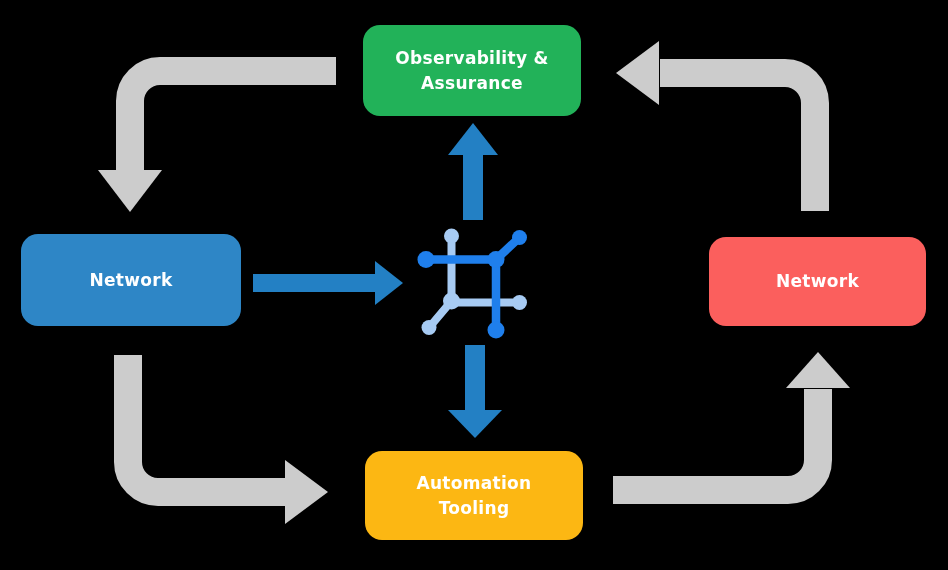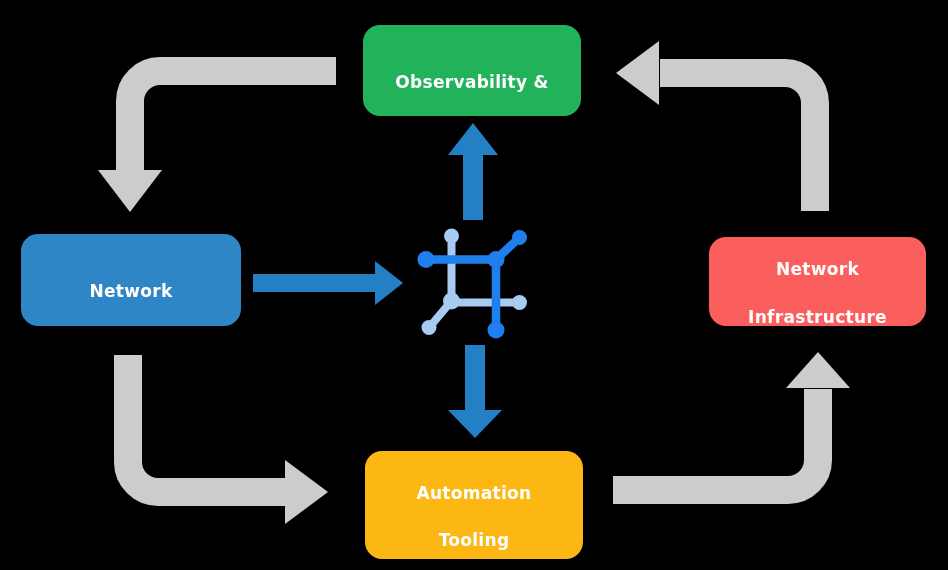--- a/index.html
+++ b/index.html
@@ -31,25 +31,25 @@
     flex-direction: column;
     justify-content: center;
     align-items: center;
     text-align: center;
     color: #ffffff;
     font-size: 17px;
     font-weight: 600;
     letter-spacing: 0.3px;
     line-height: 1.42;
   }
-  .node span { display: block; margin-top: 23px; }
+  .node span { display: block; }
   .node-observability   { left: 363px; top: 25px;  width: 218px; height: 91px; }
   .node-operations      { left: 21px;  top: 234px; width: 220px; height: 92px; }
   .node-infrastructure  { left: 709px; top: 237px; width: 217px; height: 89px; }
-  .node-automation      { left: 365px; top: 451px; width: 218px; height: 108px; }
+  .node-automation      { left: 365px; top: 451px; width: 218px; height: 89px; }
   .gray-shaft { fill: none; stroke-width: 28; stroke-linecap: butt; }
   .blue-shaft-h { fill: none; stroke-width: 18; stroke-linecap: butt; }
   .blue-shaft-v { fill: none; stroke-width: 20; stroke-linecap: butt; }
   .icon-line-light { fill: none; stroke-width: 8;   stroke-linecap: round; }
   .icon-line-dark  { fill: none; stroke-width: 8.5; stroke-linecap: round; }
 </style>
 </head>
 <body>
 
 <div class="canvas" style="background: rgb(0, 0, 0);">
@@ -106,29 +106,29 @@
       <line class="icon-line-dark" x1="496" y1="259.5" x2="519.5" y2="237.5" stroke="#1F7FEC"></line>
       <circle cx="426" cy="259.5" r="8.5" fill="#1F7FEC"></circle>
       <circle cx="519.5" cy="237.5" r="7.5" fill="#1F7FEC"></circle>
       <circle cx="496" cy="330" r="8.5" fill="#1F7FEC"></circle>
       <circle cx="496" cy="259.5" r="8.5" fill="#1F7FEC"></circle>
     </g>
   </svg>
 
   <div class="node node-observability" style="background: rgb(34, 178, 89);">
     <span>Observability &amp;</span>
+    <span>Assurance</span>
   </div>
 
   <div class="node node-operations" style="background: rgb(46, 134, 198);">
     <span>Network</span>
   </div>
 
   <div class="node node-infrastructure" style="background: rgb(251, 95, 93);">
     <span>Network</span>
-    <span>Infrastructure</span>
   </div>
 
   <div class="node node-automation" style="background: rgb(252, 183, 19);">
     <span>Automation</span>
     <span>Tooling</span>
   </div>
 
 </div>
 
 </body></html>

